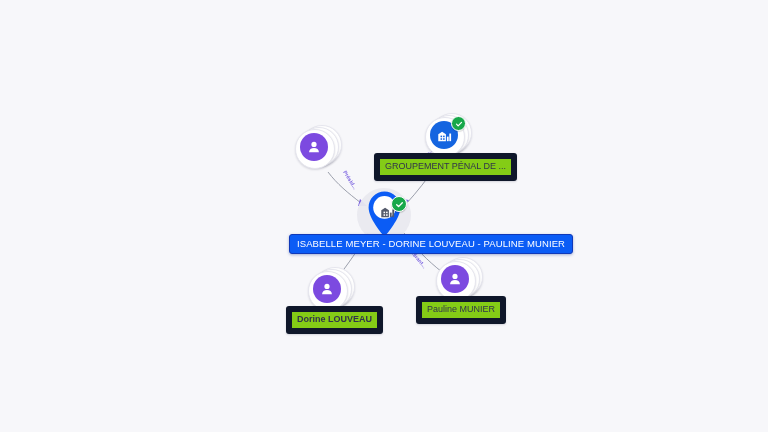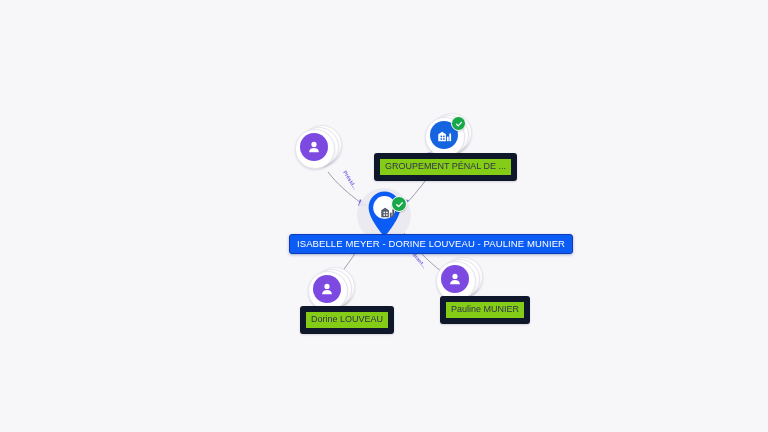--- a/index.html
+++ b/index.html
@@ -152,36 +152,36 @@
       <div class="stack-card s2"></div>
       <div class="stack-card s1"></div>
       <div class="avatar person">
         <svg width="16" height="16" viewBox="0 0 24 24" aria-hidden="true">
           <circle cx="12" cy="8.2" r="3.9" fill="#ffffff"></circle>
           <path d="M4.6 20c0-4.1 3.3-6.4 7.4-6.4s7.4 2.3 7.4 6.4z" fill="#ffffff"></path>
         </svg>
       </div>
     </div>
   </div>
-  <div class="node-label" style="left:300px;top:306px;">Dorine LOUVEAU</div>
+  <div class="node-label" style="left:286px;top:306px;font-weight:bold;">Dorine LOUVEAU</div>
 
   <div class="node" style="left:436px;top:261px;">
     <div class="node-stack">
       <div class="stack-card s3"></div>
       <div class="stack-card s2"></div>
       <div class="stack-card s1"></div>
       <div class="avatar person">
         <svg width="16" height="16" viewBox="0 0 24 24" aria-hidden="true">
           <circle cx="12" cy="8.2" r="3.9" fill="#ffffff"></circle>
           <path d="M4.6 20c0-4.1 3.3-6.4 7.4-6.4s7.4 2.3 7.4 6.4z" fill="#ffffff"></path>
         </svg>
       </div>
     </div>
   </div>
-  <div class="node-label" style="left:416px;top:296px;margin-left:24px;">Pauline MUNIER</div>
+  <div class="node-label" style="left:416px;top:296px;">Pauline MUNIER</div>
 
   <div class="pin-wrap" style="left:357px;top:188px;">
     <div class="pin-halo"></div>
     <svg class="pin-svg" width="37" height="48" viewBox="0 0 37 48" aria-hidden="true">
       <path d="M18.5 1.5C9.7 1.5 2.6 8.6 2.6 17.4c0 10.6 13.2 26.4 15.9 29.2
                2.7-2.8 15.9-18.6 15.9-29.2 0-8.8-7.1-15.9-15.9-15.9z" fill="#0b5cf5"></path>
       <circle cx="18.5" cy="17.4" r="11.3" fill="#ffffff"></circle>
     </svg>
     <div class="pin-icon">
       <svg width="17" height="17" viewBox="0 0 24 24" aria-hidden="true">

